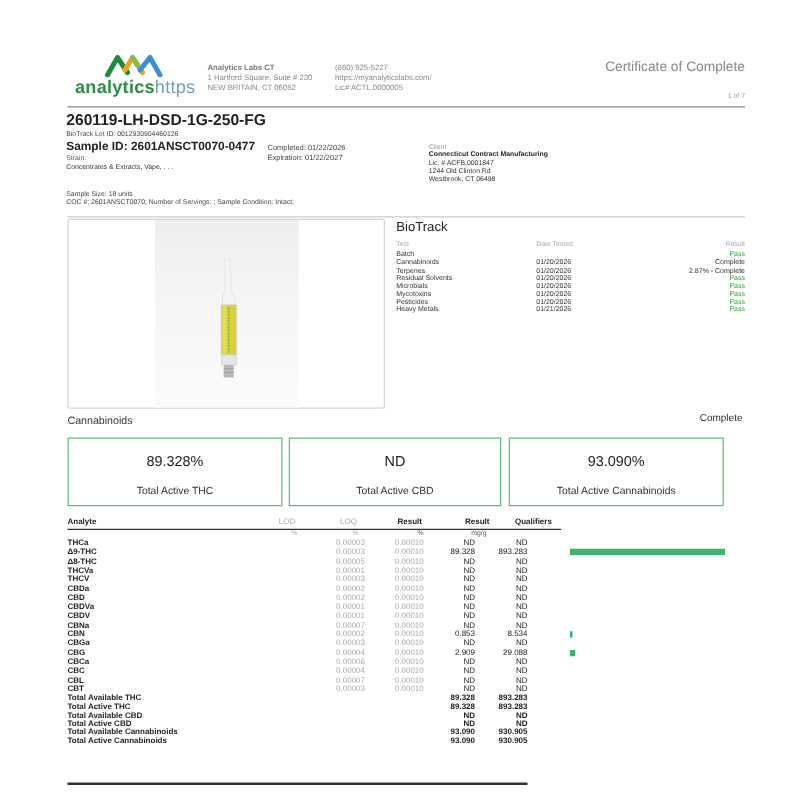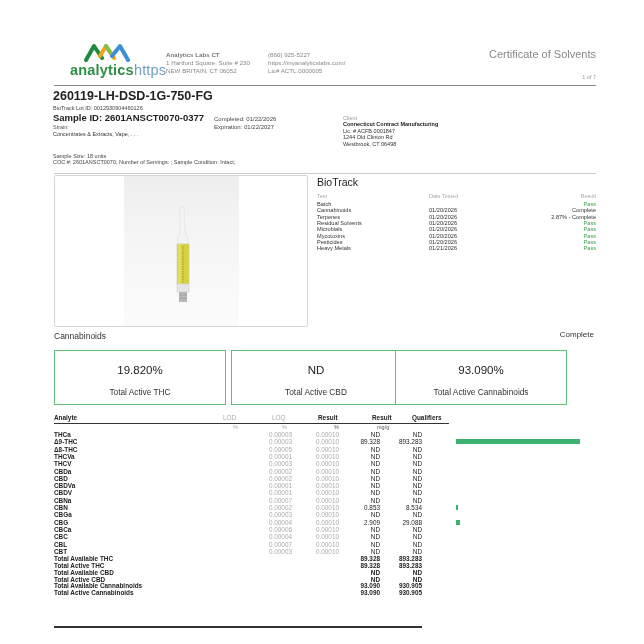--- a/index.html
+++ b/index.html
@@ -5,21 +5,21 @@
   * { box-sizing: border-box; margin: 0; padding: 0; }
   html, body { width: 644px; height: 644px; background: #ffffff; overflow: hidden; }
   body { font-family: "Liberation Sans", "DejaVu Sans", sans-serif; color: #222; position: relative; }
 
   .abs { position: absolute; }
 
   
   .logo { left: 60px; top: 42px; width: 100px; height: 42px; }
   .logo-mark { position: absolute; left: 24px; top: 0; width: 52px; height: 20px; }
   .logo-text { position: absolute; left: 0; top: 20px; font-size: 14.5px; letter-spacing: 0.2px; color: #3a9a4a; white-space: nowrap; }
-  .logo-text .bold { font-weight: bold; color: #2f8e45; margin-left: 10px; }
+  .logo-text .bold { font-weight: bold; color: #2f8e45; }
   .logo-text .light { font-weight: normal; color: #6f9fbf; }
 
   .lab-info { left: 166px; top: 51px; font-size: 6.2px; line-height: 8px; color: #888; }
   .lab-info .name { font-weight: bold; color: #777; }
   .contact-info { left: 268px; top: 51px; font-size: 6.2px; line-height: 8px; color: #888; }
 
   .coa-title { right: 48px; top: 48px; font-size: 11px; color: #888; }
   .page-num { right: 48px; top: 74px; font-size: 5.5px; color: #999; }
   .hdr-rule { left: 54px; top: 85px; width: 542px; height: 1px; background: #888; }
 
@@ -89,27 +89,27 @@
   <div class="name">Analytics Labs CT</div>
   <div>1 Hartford Square, Suite # 230</div>
   <div>NEW BRITAIN, CT 06052</div>
 </div>
 <div class="abs contact-info">
   <div>(860) 925-5227</div>
   <div>https://myanalyticslabs.com/</div>
   <div>Lic# ACTL.0000005</div>
 </div>
 
-<div class="abs coa-title">Certificate of Solvents</div>
+<div class="abs coa-title">Certificate of Complete</div>
 <div class="abs page-num">1 of 7</div>
 <div class="abs hdr-rule"></div>
 
-<div class="abs batch-id">260119-LH-DSD-1G-750-FG</div>
+<div class="abs batch-id">260119-LH-DSD-1G-250-FG</div>
 <div class="abs biotrack">BioTrack Lot ID: 0012930904460126</div>
-<div class="abs sample-id">Sample ID: 2601ANSCT0070-0377</div>
+<div class="abs sample-id">Sample ID: 2601ANSCT0070-0477</div>
 <div class="abs strain-lbl">Strain:</div>
 <div class="abs strain-val">Concentrates &amp; Extracts, Vape, . . .</div>
 <div class="abs dates">
   <div>Completed: 01/22/2026</div>
   <div>Expiration: 01/22/2027</div>
 </div>
 
 <div class="abs client">
   <div class="lbl">Client</div>
   <div class="cname">Connecticut Contract Manufacturing</div>
@@ -167,28 +167,28 @@
     <div class="abs summary-row pass" style="right:48px;top:238.8px;">Pass</div>
     <div class="abs summary-row " style="left:317px;top:245.1px;">Heavy Metals</div>
     <div class="abs summary-row " style="left:429px;top:245.1px;">01/21/2026</div>
     <div class="abs summary-row pass" style="right:48px;top:245.1px;">Pass</div>
   </div>
 
 <div class="abs cann-title">Cannabinoids</div>
 <div class="abs cann-status">Complete</div>
 
 <div class="abs tile" style="left:54px; width:172px;">
-  <div class="val">19.820%</div>
+  <div class="val">89.328%</div>
   <div class="lbl">Total Active THC</div>
 </div>
 <div class="abs tile" style="left:231px; width:170px;">
   <div class="val">ND</div>
   <div class="lbl">Total Active CBD</div>
 </div>
-<div class="abs tile" style="left:395px; width:172px;">
+<div class="abs tile" style="left:407px; width:172px;">
   <div class="val">93.090%</div>
   <div class="lbl">Total Active Cannabinoids</div>
 </div>
 
 <div class="abs th" style="left:54px;">Analyte</div>
 <div class="abs th grey" style="left:223px;">LOD</div>
 <div class="abs th grey" style="left:272px;">LOQ</div>
 <div class="abs th" style="left:318px;">Result</div>
 <div class="abs th" style="left:372px;">Result</div>
 <div class="abs th" style="left:412px;">Qualifiers</div>

